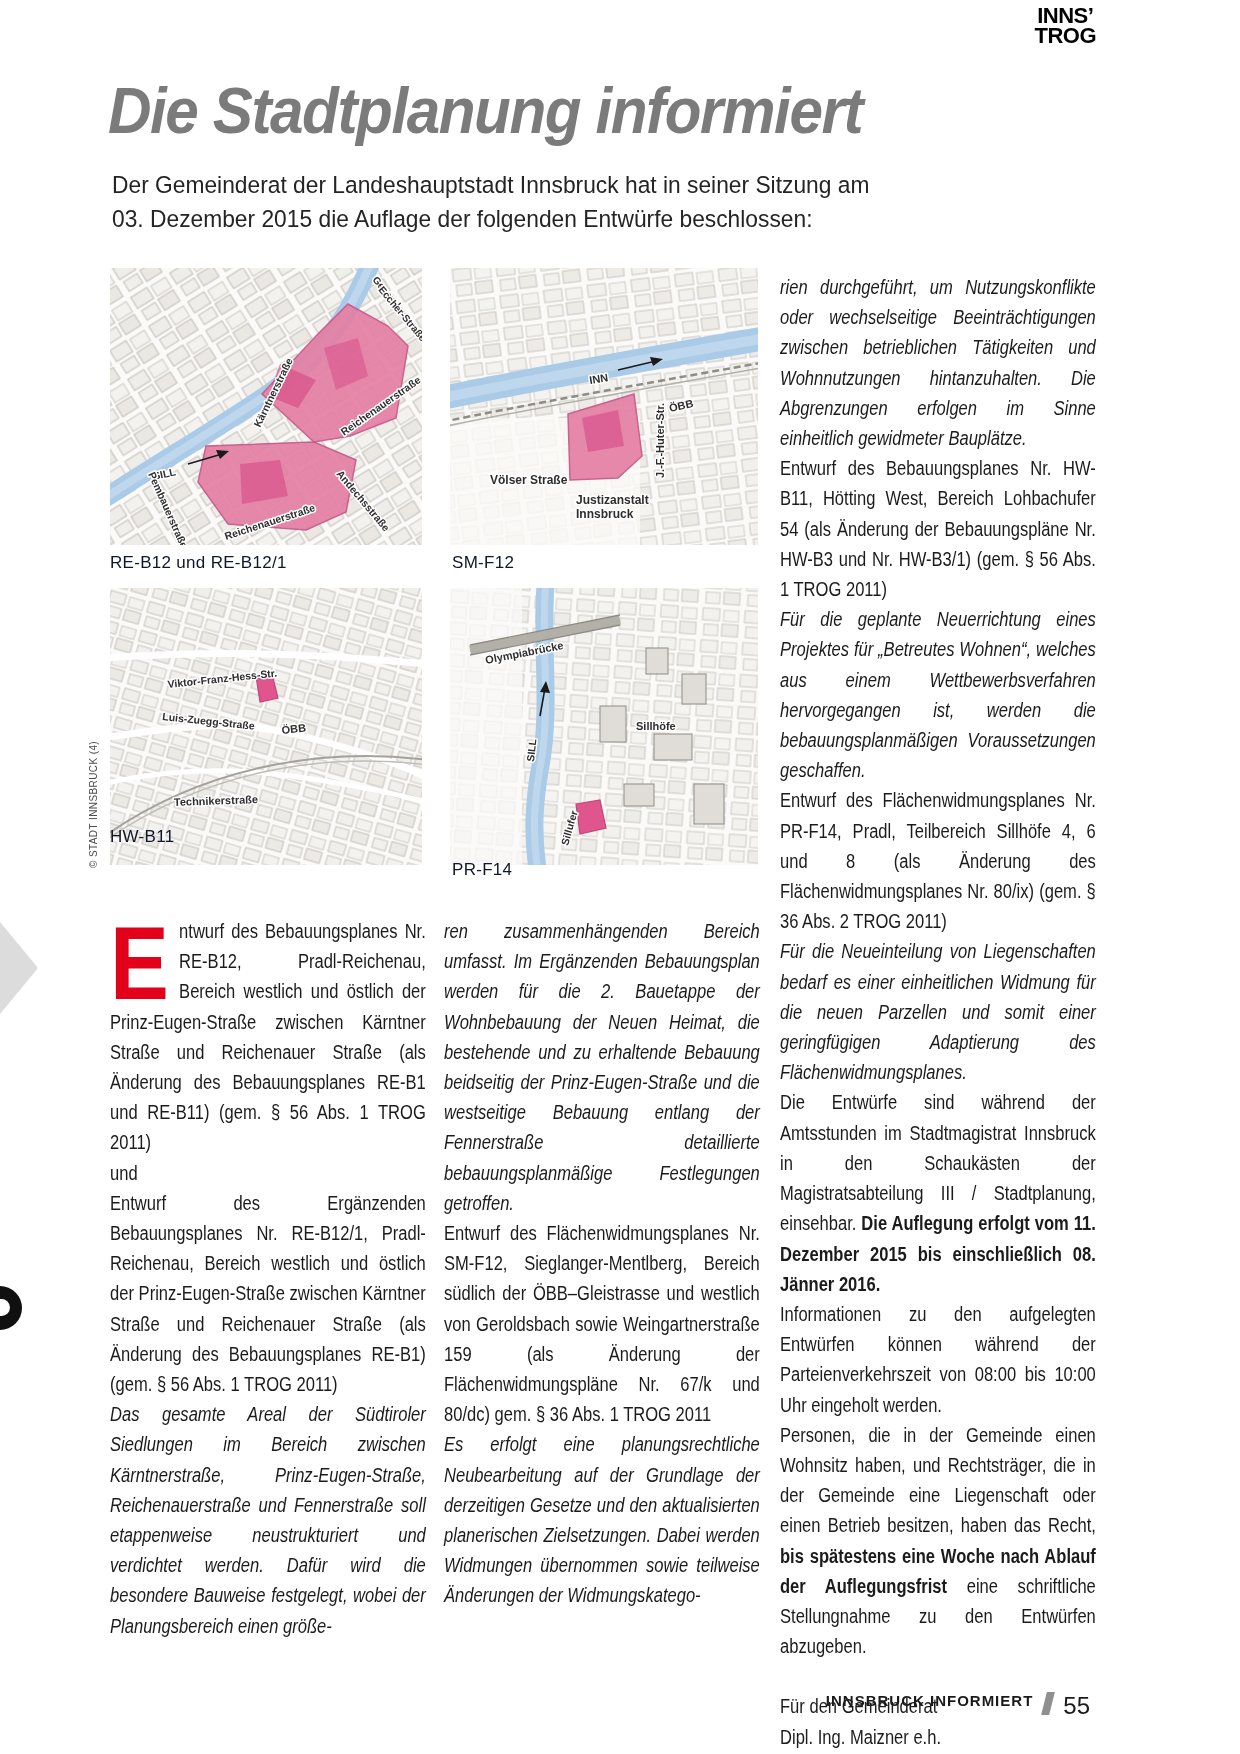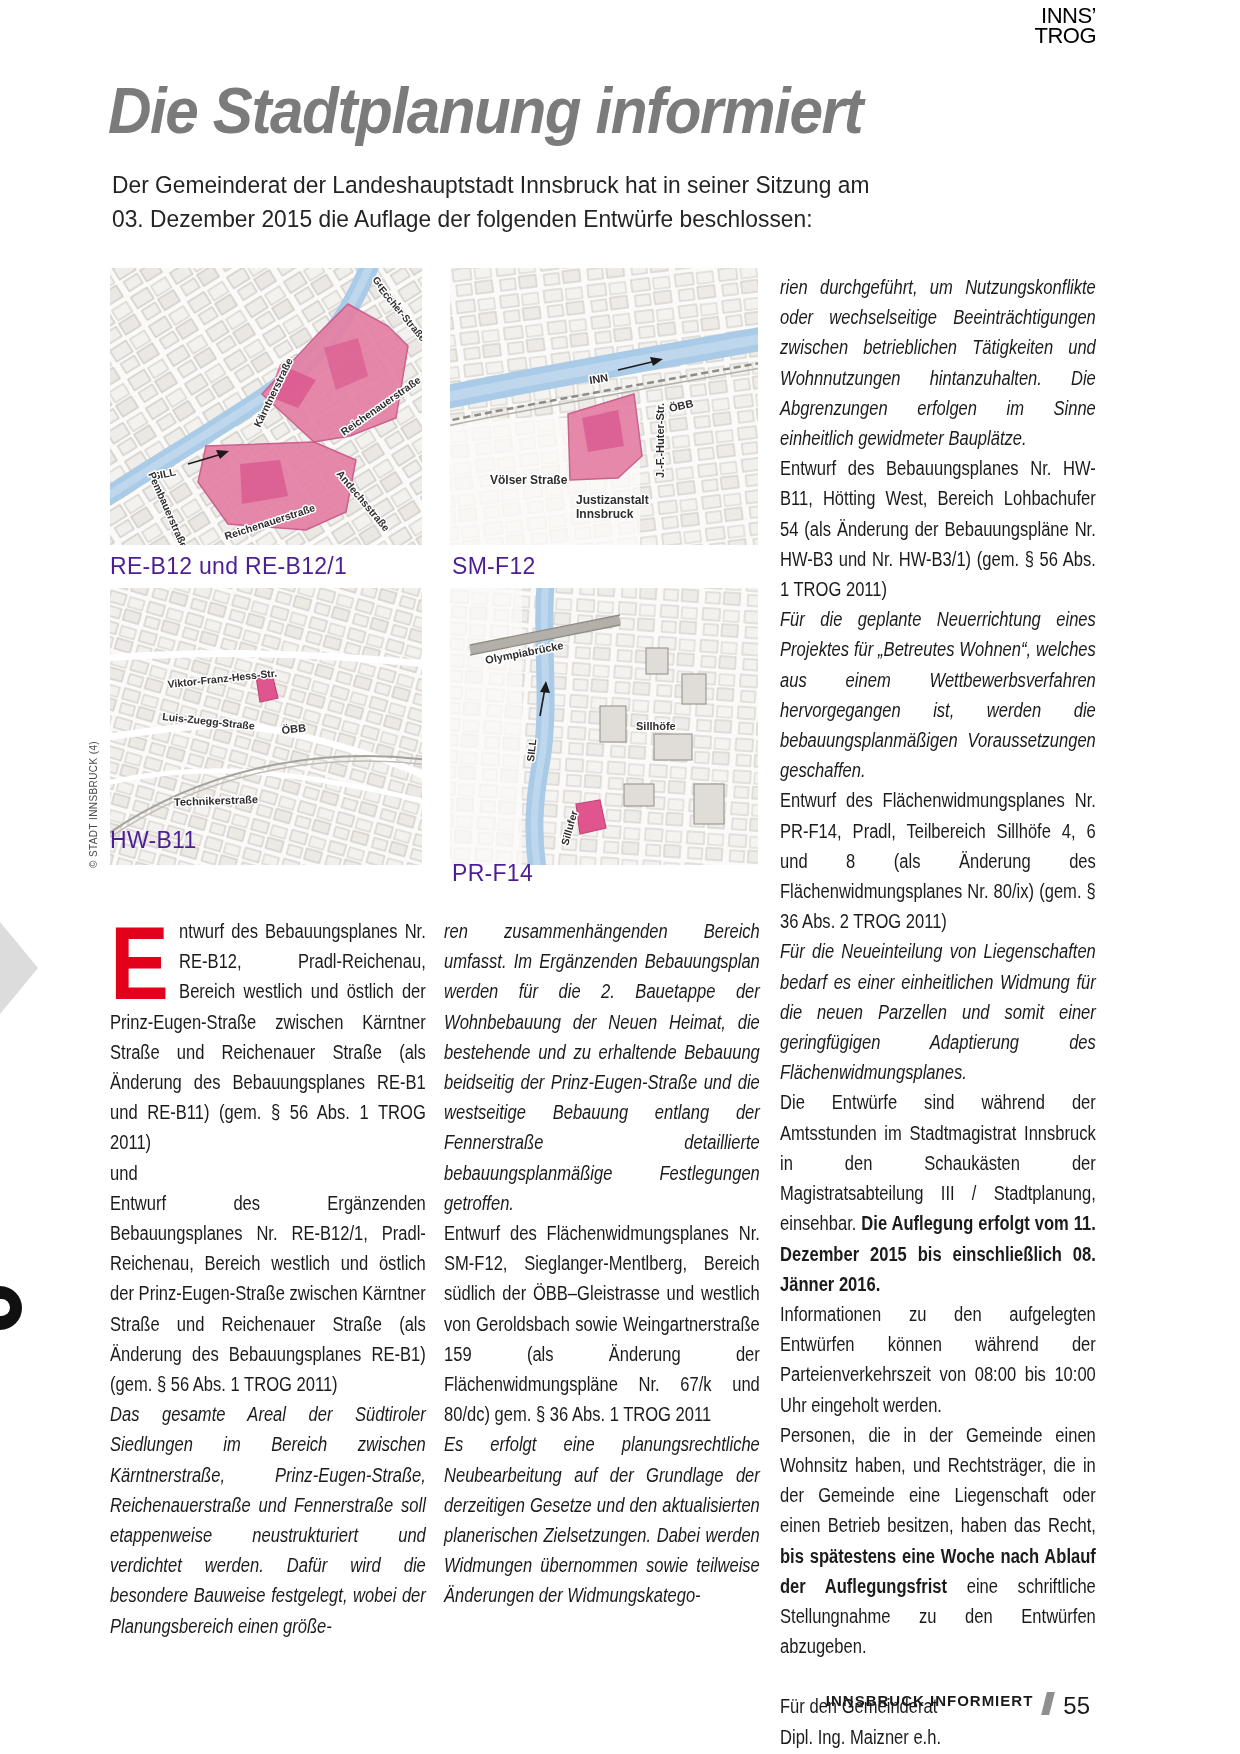--- a/index.html
+++ b/index.html
@@ -1,37 +1,37 @@
 <!DOCTYPE html>
 <html lang="de"><head>
 <meta charset="utf-8">
 <style>
   *{margin:0;padding:0;box-sizing:border-box}
   html,body{background:#ffffff}
   .page{position:relative;width:1240px;height:1754px;background:#fff;overflow:hidden;
         font-family:"Liberation Sans","DejaVu Sans",sans-serif;color:#1b1b1b}
 
-  .logo{position:absolute;top:6px;right:144px;font-weight:normal;font-size:22px;line-height:20px;
-        letter-spacing:-0.5px;color:#000;text-align:right}
+  .logo{position:absolute;top:6px;right:144px;font-weight:bold;font-size:22px;line-height:20px;
+        letter-spacing:-0.5px;color:#000;text-align:center}
 
   .title{position:absolute;left:108px;top:74px;font-size:64px;font-weight:bold;font-style:italic;
          color:#7b7b7b;white-space:nowrap;letter-spacing:-1.5px;transform:scaleX(.94);transform-origin:0 0}
 
   .intro{position:absolute;left:112px;top:168px;font-size:24.5px;line-height:34px;color:#242424;
          transform:scaleX(.93);transform-origin:0 0;width:860px}
   .intro span{display:block;white-space:nowrap}
 
   figure.map{position:absolute;overflow:hidden;background:#fbfaf8}
   .map svg{display:block}
   .m1{left:110px;top:268px;width:312px;height:277px}
   .m2{left:450px;top:268px;width:308px;height:277px}
   .m3{left:110px;top:588px;width:312px;height:277px}
   .m4{left:450px;top:588px;width:308px;height:277px}
 
-  .caption{position:absolute;font-size:23px;letter-spacing:.3px;color:#4c1d95}
+  .caption{position:absolute;font-size:17px;letter-spacing:.3px;color:#0f172a}
   .c1{left:110px;top:553px}
   .c2{left:452px;top:553px}
   .c3{left:110px;top:827px}
   .c4{left:452px;top:860px}
 
   .credit{position:absolute;left:88px;top:868px;transform:rotate(-90deg);transform-origin:0 0;
           font-size:10px;color:#4a4a4a;letter-spacing:.4px;white-space:nowrap}
 
   .col{position:absolute;width:372px;transform:scaleX(.849);transform-origin:0 0;
        font-size:19.5px;line-height:30.2px;text-align:justify;color:#1b1b1b}

